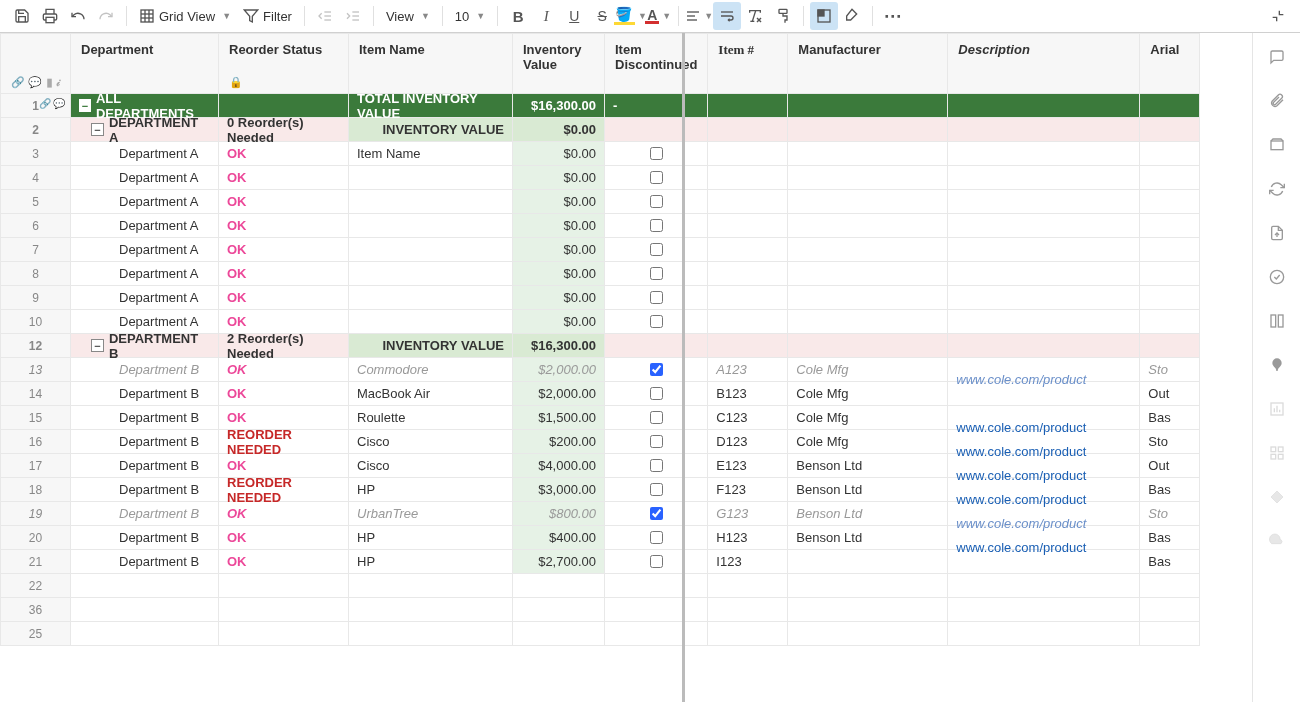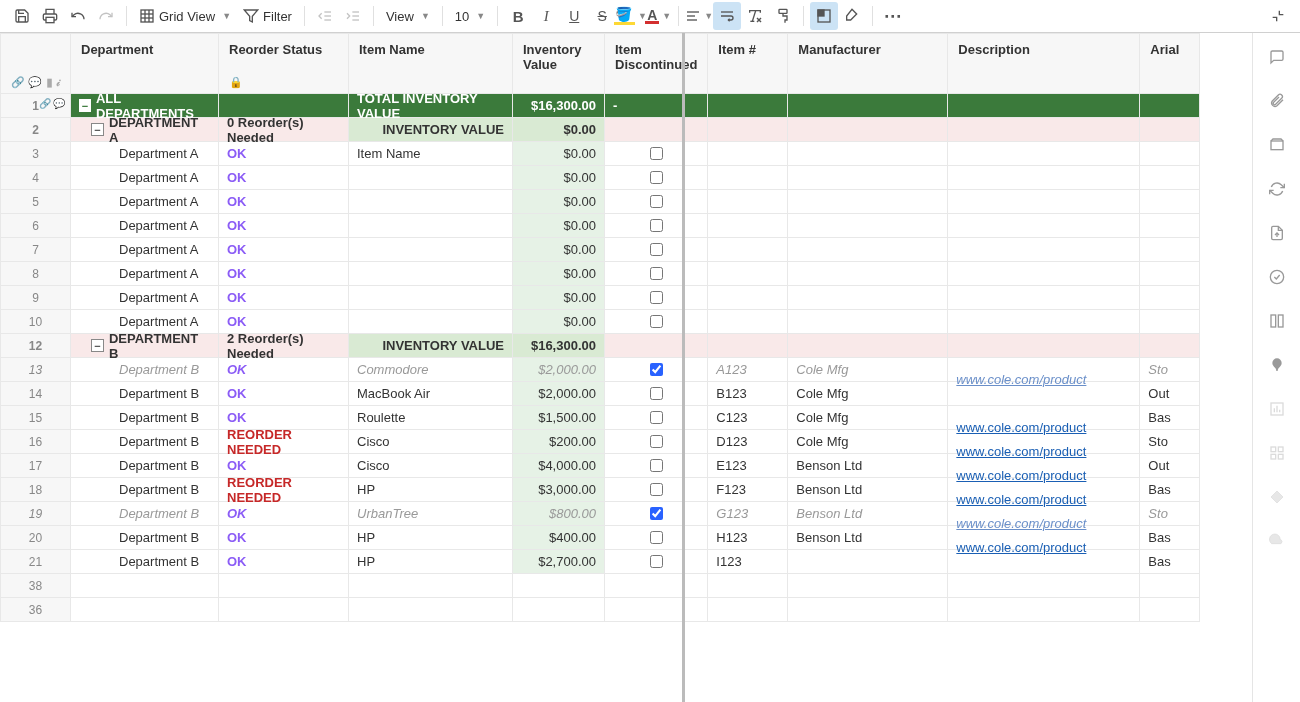--- a/index.html
+++ b/index.html
@@ -36,39 +36,39 @@
 .icon-row.right { left: auto; right: 10px; }
 .rownum { width: 70px; text-align: center; background: #f7f7f7; color: #888; font-size: 12px; height: 23px; position: relative; }
 .attach-icon { position: absolute; right: 18px; top: 4px; color: #6a9bd8; font-size: 10px; }
 .comment-icon { position: absolute; right: 4px; top: 4px; color: #6a9bd8; font-size: 10px; }
 
 .col-dept { width: 148px; }
 .col-status { width: 130px; }
 .col-item { width: 164px; }
 .col-value { width: 92px; }
 .col-disc { width: 92px; }
-.col-itemnum { width: 80px; }
+.col-itemnum { width: 80px; font-family: Liberation Serif, serif; }
 .col-mfr { width: 160px; }
-.col-desc { width: 192px; }
+.col-desc { width: 192px; font-style: italic; }
 .col-loc { width: 60px; }
 
 .cell { padding: 3px 8px; height: 23px; font-size: 13px; display: flex; align-items: center; }
 .cell.right { justify-content: flex-end; }
 .cell.center { justify-content: center; }
 
 .row-all { background: #3b7a3b; color: #fff; font-weight: bold; }
 .row-all .cell { color: #fff; }
 .row-dept { background: #f9e9e9; font-weight: bold; }
 .row-dept .cell { color: #333; }
 .inv-val-hdr { background: #d9ead3 !important; color: #333; }
 .val-green { background: #e6f2e6; }
-.status-ok { color: #8b5cf6; font-weight: bold; }
+.status-ok { color: #ec4899; font-weight: bold; }
 .status-reorder { color: #c62828; font-weight: bold; }
 .discontinued-row { color: #999; font-style: italic; }
-.link { color: #1a5fb4; text-decoration: underline; cursor: pointer; margin-top: 20px; }
+.link { color: #1a5fb4; cursor: pointer; margin-top: 20px; }
 .link.discontinued { color: #6a8fc9; }
 
 .collapse-btn { display: inline-flex; width: 13px; height: 13px; background: #fff; border: 1px solid #888; align-items: center; justify-content: center; font-size: 11px; line-height: 8px; color: #555; margin-right: 5px; cursor: pointer; }
 .row-all .collapse-btn { border-color: #fff; color: #3b7a3b; }
 
 input[type=checkbox] { width: 13px; height: 13px; accent-color: #2962ff; cursor: pointer; }
 
 .freeze-line { position: absolute; top: 0; bottom: 0; width: 3px; background: #bbb; pointer-events: none; }
 
 svg { width: 16px; height: 16px; }
@@ -813,21 +813,21 @@
               <div class="cell"></div>
             </td>
     <td>
               <div class="cell"></div>
             </td>
     <td>
               <div class="cell">Bas</div>
             </td>
   </tr>
           <tr>
-    <td class="rownum">38</td>
+    <td class="rownum">22</td>
     <td>
               <div class="cell"></div>
             </td>
             <td>
               <div class="cell"></div>
             </td>
             <td>
               <div class="cell"></div>
             </td>
     <td>
@@ -844,20 +844,50 @@
             </td>
             <td>
               <div class="cell"></div>
             </td>
             <td>
               <div class="cell"></div>
             </td>
   </tr>
           <tr>
     <td class="rownum">36</td>
+    <td>
+              <div class="cell"></div>
+            </td>
+            <td>
+              <div class="cell"></div>
+            </td>
+            <td>
+              <div class="cell"></div>
+            </td>
+    <td>
+              <div class="cell"></div>
+            </td>
+            <td>
+              <div class="cell"></div>
+            </td>
+            <td>
+              <div class="cell"></div>
+            </td>
+    <td>
+              <div class="cell"></div>
+            </td>
+            <td>
+              <div class="cell"></div>
+            </td>
+            <td>
+              <div class="cell"></div>
+            </td>
+  </tr>
+          <tr>
+    <td class="rownum">25</td>
     <td>
               <div class="cell"></div>
             </td>
             <td>
               <div class="cell"></div>
             </td>
             <td>
               <div class="cell"></div>
             </td>
     <td>

